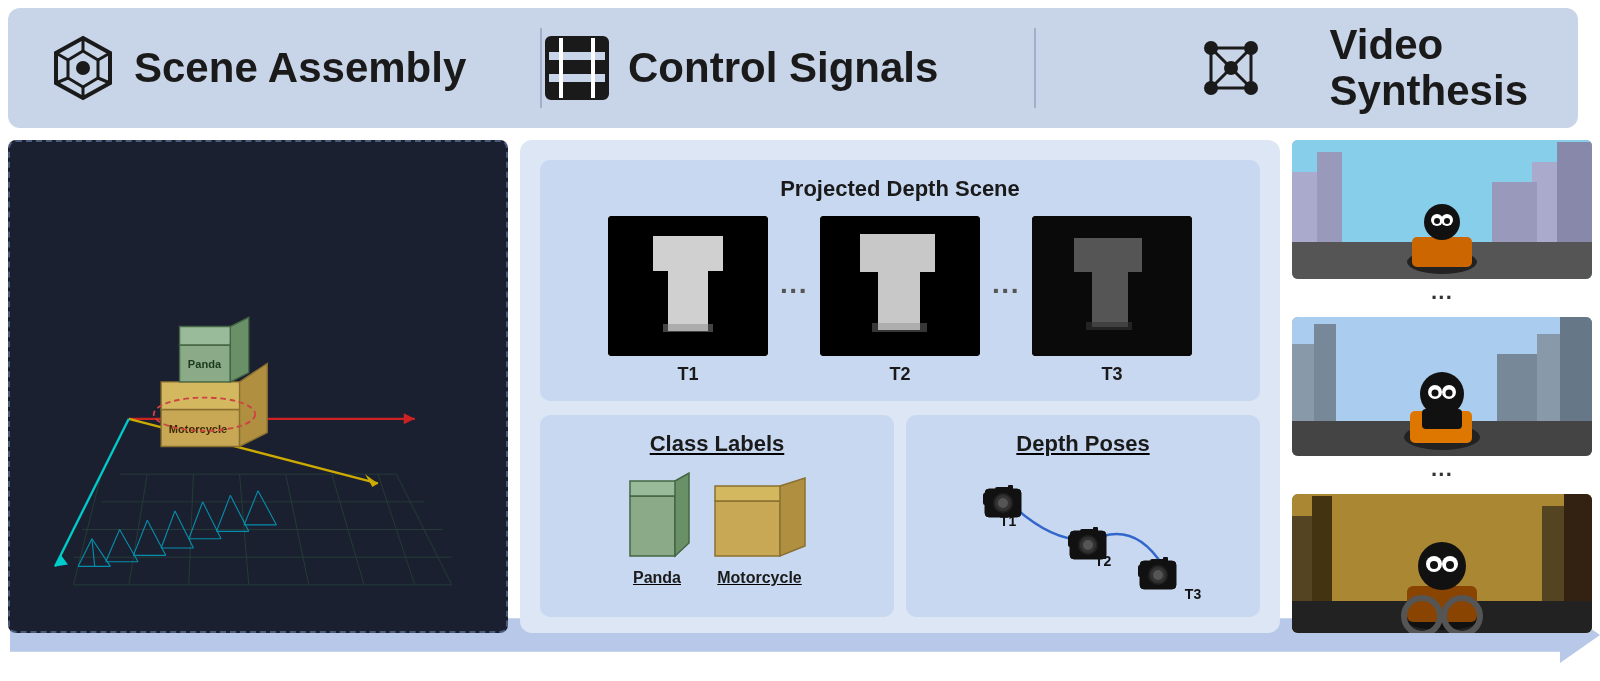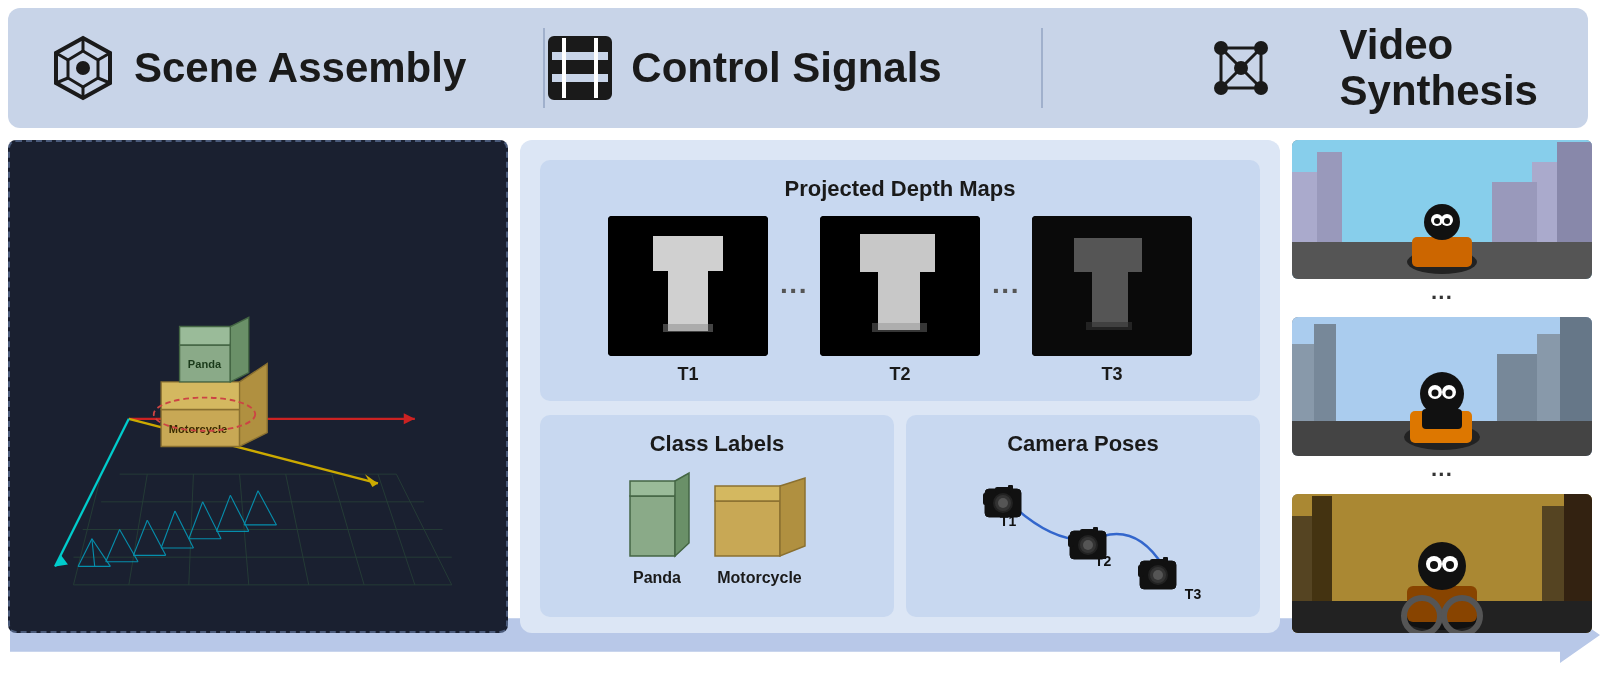--- a/index.html
+++ b/index.html
@@ -22,21 +22,21 @@
       background: #b8c8e8;
       clip-path: polygon(0 20%, calc(100% - 40px) 20%, calc(100% - 40px) 0%, 100% 50%, calc(100% - 40px) 100%, calc(100% - 40px) 80%, 0 80%);
       z-index: 0;
     }
 
     
     .header-bar {
       position: absolute;
       top: 8px;
       left: 8px;
-      right: 12px;
+      right: 22px;
       height: 120px;
       background: #c8d4e8;
       border-radius: 12px;
       display: flex;
       align-items: center;
       z-index: 2;
       padding: 0 20px;
     }
 
     .header-section {
@@ -159,20 +159,21 @@
       font-size: 28px;
       font-weight: 900;
       color: #555;
       margin-top: -20px;
     }
 
     .bottom-row {
       display: flex;
       gap: 12px;
       flex: 0 0 auto;
+      text-decoration: underline;
     }
 
     .class-labels-section {
       background: #c8d8f0;
       border-radius: 10px;
       padding: 16px;
       flex: 1;
     }
 
     .camera-poses-section {
@@ -381,21 +382,21 @@
 
       <text x="192" y="245" font-size="12" font-weight="bold" fill="#1a3a1a" text-anchor="middle">Panda</text>
 
       <ellipse cx="192" cy="295" rx="55" ry="18" fill="none" stroke="#cc4444" stroke-width="2" stroke-dasharray="6,4"></ellipse>
     </svg>
   </div>
 
   <div class="control-panel">
 
     <div class="depth-maps-section">
-      <div class="section-title">Projected Depth Maps</div>
+      <div class="section-title">Projected Depth Scene</div>
       <div class="depth-maps-row">
 
         <div class="depth-map-item">
           <div class="depth-map-img">
             <svg width="160" height="140" viewBox="0 0 160 140" xmlns="http://www.w3.org/2000/svg">
               <rect width="160" height="140" fill="#000"></rect>
 
               <rect x="45" y="20" width="70" height="35" fill="#d0d0d0"></rect>
               <rect x="60" y="55" width="40" height="60" fill="#d0d0d0"></rect>
 
@@ -464,21 +465,21 @@
               <polygon points="5,10 78,10 70,25 5,25" fill="#d4b860" stroke="#8a7030" stroke-width="1.5"></polygon>
 
               <polygon points="70,10 95,2 95,70 70,80" fill="#b09040" stroke="#8a7030" stroke-width="1.5"></polygon>
             </svg>
             <span class="class-item-label" style="font-weight:800;">Motorcycle</span>
           </div>
         </div>
       </div>
 
       <div class="camera-poses-section">
-        <div class="section-title">Camera Poses</div>
+        <div class="section-title">Depth Poses</div>
         <div style="position:relative; height: 130px;">
 
           <svg style="position:absolute;top:0;left:0;width:100%;height:100%;" viewBox="0 0 260 130">
 
             <path d="M 60 35 Q 110 80 150 65 Q 185 55 210 95" fill="none" stroke="#3366cc" stroke-width="2.5"></path>
 
             <g transform="translate(30,10)">
               <rect x="2" y="8" width="36" height="28" rx="4" fill="#111" stroke="#111"></rect>
               <rect x="0" y="12" width="6" height="12" rx="2" fill="#111"></rect>
               <circle cx="20" cy="22" r="9" fill="#333" stroke="#222" stroke-width="2"></circle>

